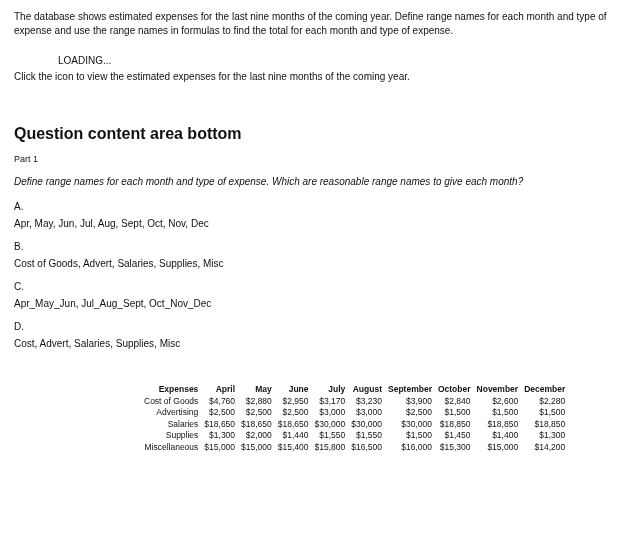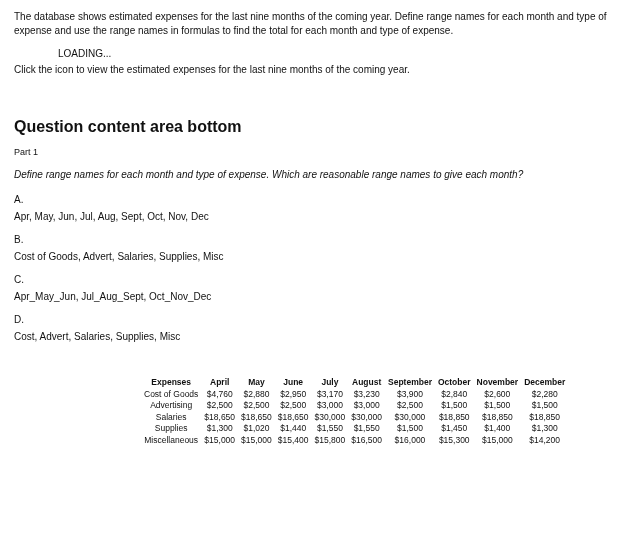--- a/index.html
+++ b/index.html
@@ -12,21 +12,21 @@
   .page {
     width: 638px;
     height: 535px;
     box-sizing: border-box;
     padding: 10px 14px 10px 14px;
     position: relative;
     font-size: 10px;
     line-height: 1.35;
   }
   .intro {
-    margin-bottom: 10px;
+    margin-bottom: 17px;
   }
   .loading {
     margin-top: 8px;
     margin-bottom: 0;
     padding-left: 44px;
   }
   .loading-sub {
     margin-top: 2px;
   }
   .section-title {
@@ -53,21 +53,21 @@
   }
   .table-wrap {
     margin-top: 34px;
     margin-left: 130px;
     font-size: 8.5px;
   }
   table {
     border-collapse: collapse;
   }
   th, td {
-    text-align: center;
+    text-align: right;
     padding: 0 6px 0 0;
     white-space: nowrap;
     font-weight: normal;
   }
   thead th {
     font-weight: bold;
   }
   tbody td:first-child {
     font-weight: normal;
   }
@@ -157,21 +157,21 @@
           <td>$30,000</td>
           <td>$30,000</td>
           <td>$30,000</td>
           <td>$18,850</td>
           <td>$18,850</td>
           <td>$18,850</td>
         </tr>
         <tr>
           <td>Supplies</td>
           <td>$1,300</td>
-          <td>$1,020</td>
+          <td>$2,000</td>
           <td>$1,440</td>
           <td>$1,550</td>
           <td>$1,550</td>
           <td>$1,500</td>
           <td>$1,450</td>
           <td>$1,400</td>
           <td>$1,300</td>
         </tr>
         <tr>
           <td>Miscellaneous</td>

